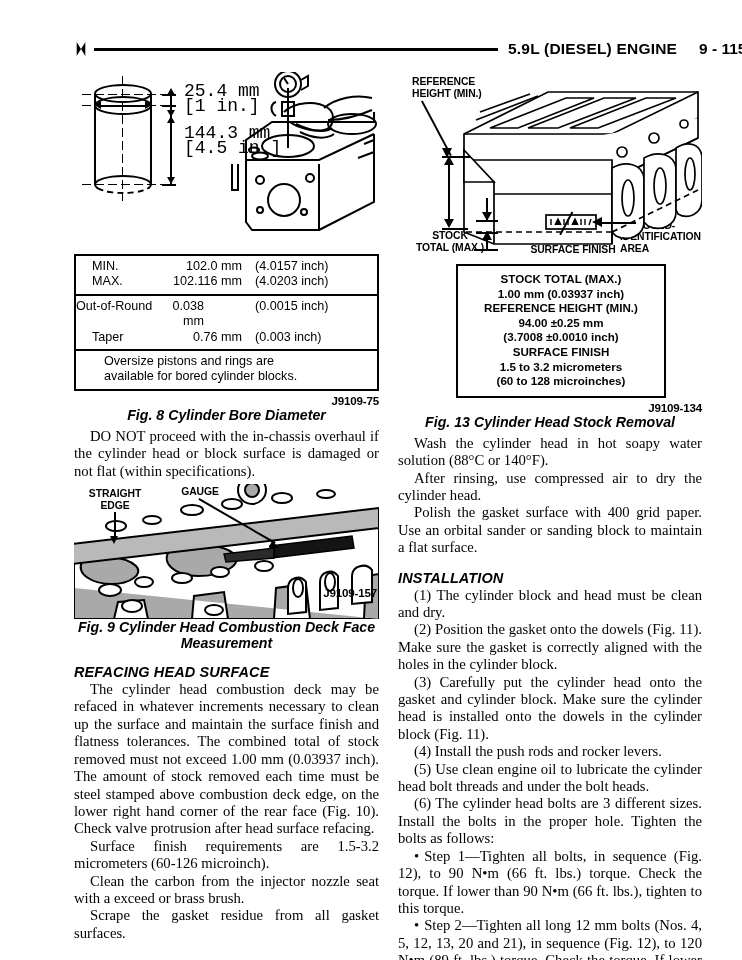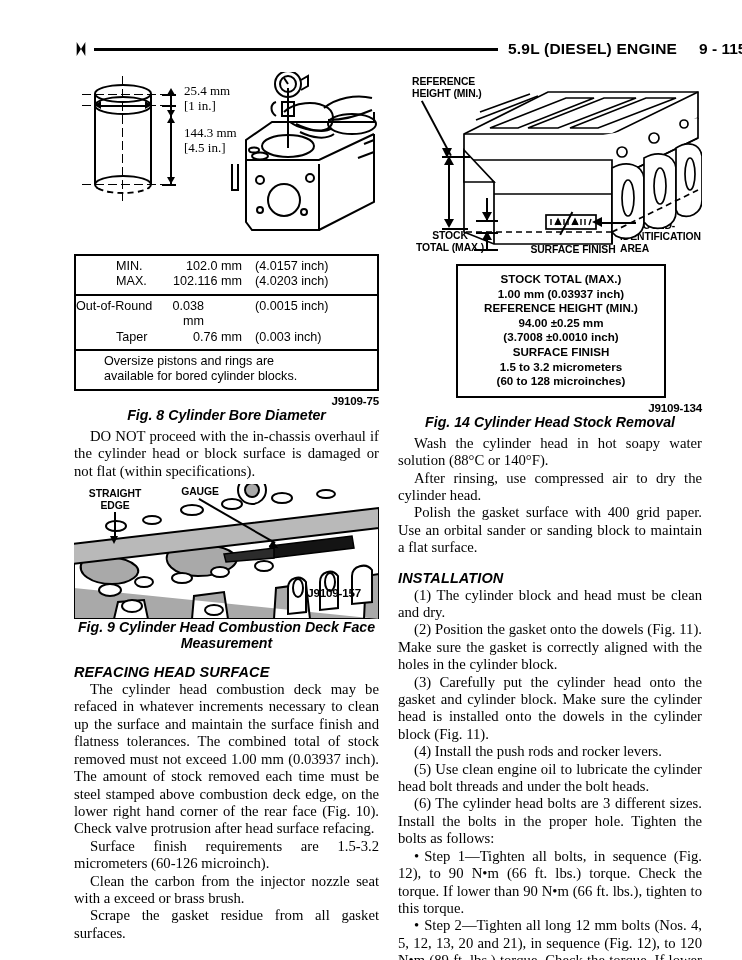--- a/index.html
+++ b/index.html
@@ -66,33 +66,33 @@
     font-weight: bold; font-size: 11.6px; letter-spacing: -.2px;
   }
   .lbl {
     position: absolute;
     font-family: "Liberation Sans", sans-serif;
     font-weight: bold; font-size: 10.4px; line-height: 11.6px;
     letter-spacing: -.1px; text-align: center; white-space: pre-line;
   }
   .dimtxt {
     position: absolute;
-    font-family: Liberation Serif, serif;
-    font-size: 13px; line-height: 14.5px; white-space: pre-line;
+    font-family: Liberation Mono, monospace;
+    font-size: 18px; line-height: 14.5px; white-space: pre-line;
   }
 
   
   .spec-box {
     border: 2px solid #000;
     font-family: "Liberation Sans", sans-serif;
   }
   .spec-row { border-bottom: 2px solid #000; padding: 3px 0 4px 0; }
   .spec-row:last-child { border-bottom: none; }
   .spec-line { display: flex; font-size: 12.6px; line-height: 15.4px; }
-  .sc1 { width: 62px; padding-left: 40px; }
+  .sc1 { width: 62px; padding-left: 16px; }
   .sc2 { width: 104px; text-align: right; }
   .sc3 { width: 100px; padding-left: 13px; }
   .spec-free { font-size: 12.6px; line-height: 15.4px; padding-left: 28px; }
   .spec-wide1 { width: 166px; }
 
   .stock-box {
     border: 2px solid #000; padding: 6px 0 7px 0;
     font-family: "Liberation Sans", sans-serif;
     font-weight: bold; font-size: 11.6px; line-height: 14.6px;
     text-align: center;
@@ -310,21 +310,21 @@
 
       <div class="lbl" style="left:8px; top:4px; width:66px; text-align:center;">STRAIGHT
 EDGE</div>
       <div class="lbl" style="left:96px; top:-10px; width:60px;">FEELER
 GAUGE</div>
       
       <div style="position:absolute;left:40px;top:28px;width:1.8px;height:28px;background:#000;"></div>
       <div style="position:absolute;left:36px;top:52px;width:0;height:0;border-left:4px solid transparent;border-right:4px solid transparent;border-top:8px solid #000;"></div>
       <div class="leader" style="left:125px; top:14px; width:88px; transform:rotate(30deg);"></div>
       <div style="position:absolute;left:196px;top:58px;width:0;height:0;border-top:4px solid transparent;border-bottom:4px solid transparent;border-left:9px solid #000;transform:rotate(30deg);"></div>
-      <div class="figcode" style="position:absolute; right:18px; bottom:20px;">J9109-157</div>
+      <div class="figcode" style="position:absolute; right:2px; bottom:20px;">J9109-157</div>
     </div>
 
     <div class="caption">
       <div>Fig. 9 Cylinder Head Combustion Deck Face</div>
       <div>Measurement</div>
     </div>
 
     <h3 class="sec">REFACING HEAD SURFACE</h3>
     <p class="body">The cylinder head combustion deck may be refaced in whatever increments necessary to clean up the surface and maintain the surface finish and flatness tolerances. The combined total of stock removed must not exceed 1.00 mm (0.03937 inch). The amount of stock removed each time must be steel stamped above combustion deck edge, on the lower right hand corner of the rear face (Fig. 10). Check valve protrusion after head surface refacing.</p>
     <p class="body">Surface finish requirements are 1.5-3.2 micrometers (60-126 microinch).</p>
@@ -419,21 +419,21 @@
       <div>1.00 mm (0.03937 inch)</div>
       <div>REFERENCE HEIGHT (MIN.)</div>
       <div>94.00 ±0.25 mm</div>
       <div>(3.7008 ±0.0010 inch)</div>
       <div>SURFACE FINISH</div>
       <div>1.5 to 3.2 micrometers</div>
       <div>(60 to 128 microinches)</div>
     </div>
     <div class="figcode" style="text-align:right; margin-top:3px;">J9109-134</div>
 
-    <div class="caption">Fig. 14 Cylinder Head Stock Removal</div>
+    <div class="caption">Fig. 13 Cylinder Head Stock Removal</div>
 
     <p class="body">Wash the cylinder head in hot soapy water solution (88°C or 140°F).</p>
     <p class="body">After rinsing, use compressed air to dry the cylinder head.</p>
     <p class="body">Polish the gasket surface with 400 grid paper. Use an orbital sander or sanding block to maintain a flat surface.</p>
 
     <h3 class="sec">INSTALLATION</h3>
     <p class="body">(1) The cylinder block and head must be clean and dry.</p>
     <p class="body">(2) Position the gasket onto the dowels (Fig. 11). Make sure the gasket is correctly aligned with the holes in the cylinder block.</p>
     <p class="body">(3) Carefully put the cylinder head onto the gasket and cylinder block. Make sure the cylinder head is installed onto the dowels in the cylinder block (Fig. 11).</p>
     <p class="body">(4) Install the push rods and rocker levers.</p>

